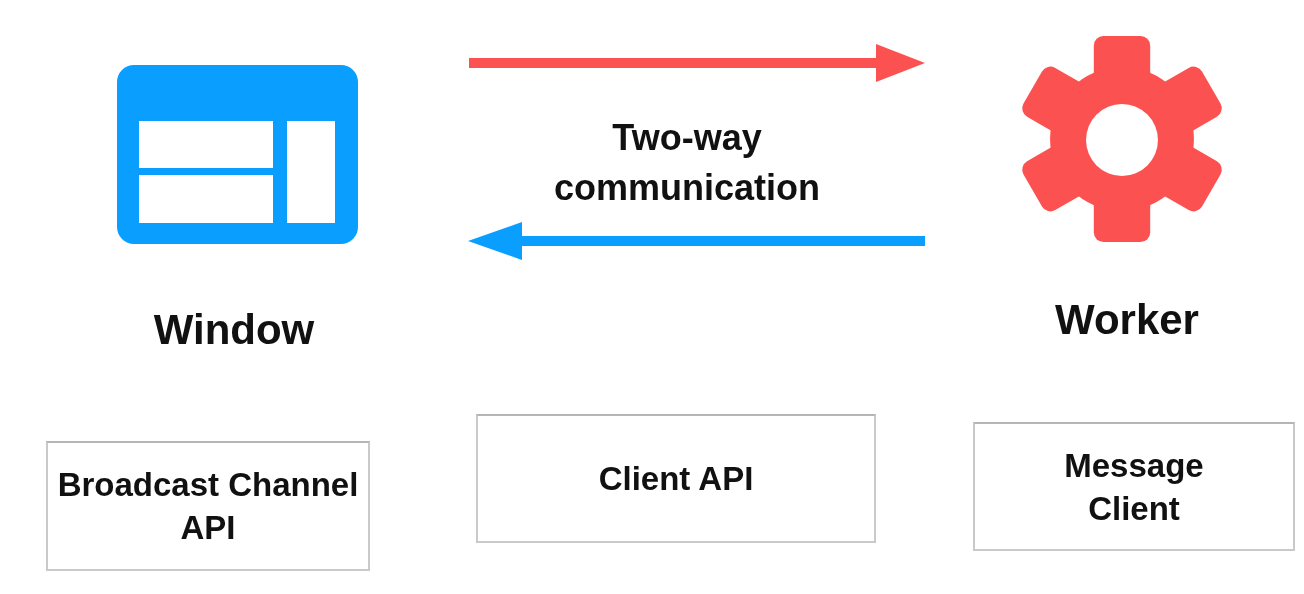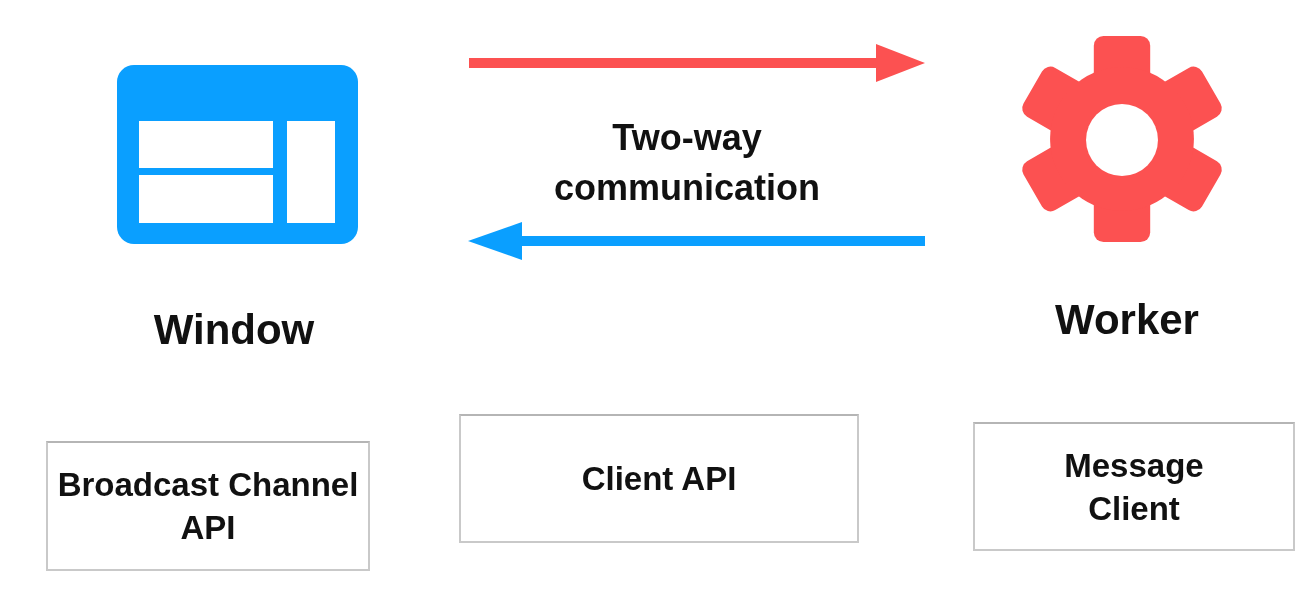--- a/index.html
+++ b/index.html
@@ -57,21 +57,21 @@
     display: flex;
     flex-direction: column;
     align-items: center;
     justify-content: center;
     font-size: 33px;
     font-weight: 700;
     text-align: center;
     line-height: 43px;
   }
   .box-broadcast { left: 46px;  top: 413px; width: 324px; height: 130px; margin-top: 28px; }
-  .box-client    { left: 459px; top: 414px; width: 400px; height: 129px; }
+  .box-client    { left: 476px; top: 414px; width: 400px; height: 129px; }
   .box-message   { left: 973px; top: 422px; width: 322px; height: 129px; }
 </style>
 </head>
 <body>
 
 <div class="canvas">
 
   <div class="abs window-icon">
     <svg width="241" height="179" viewBox="0 0 241 179" xmlns="http://www.w3.org/2000/svg" aria-hidden="true">
       <rect x="0" y="0" width="241" height="179" rx="17" fill="#0a9fff"></rect>

